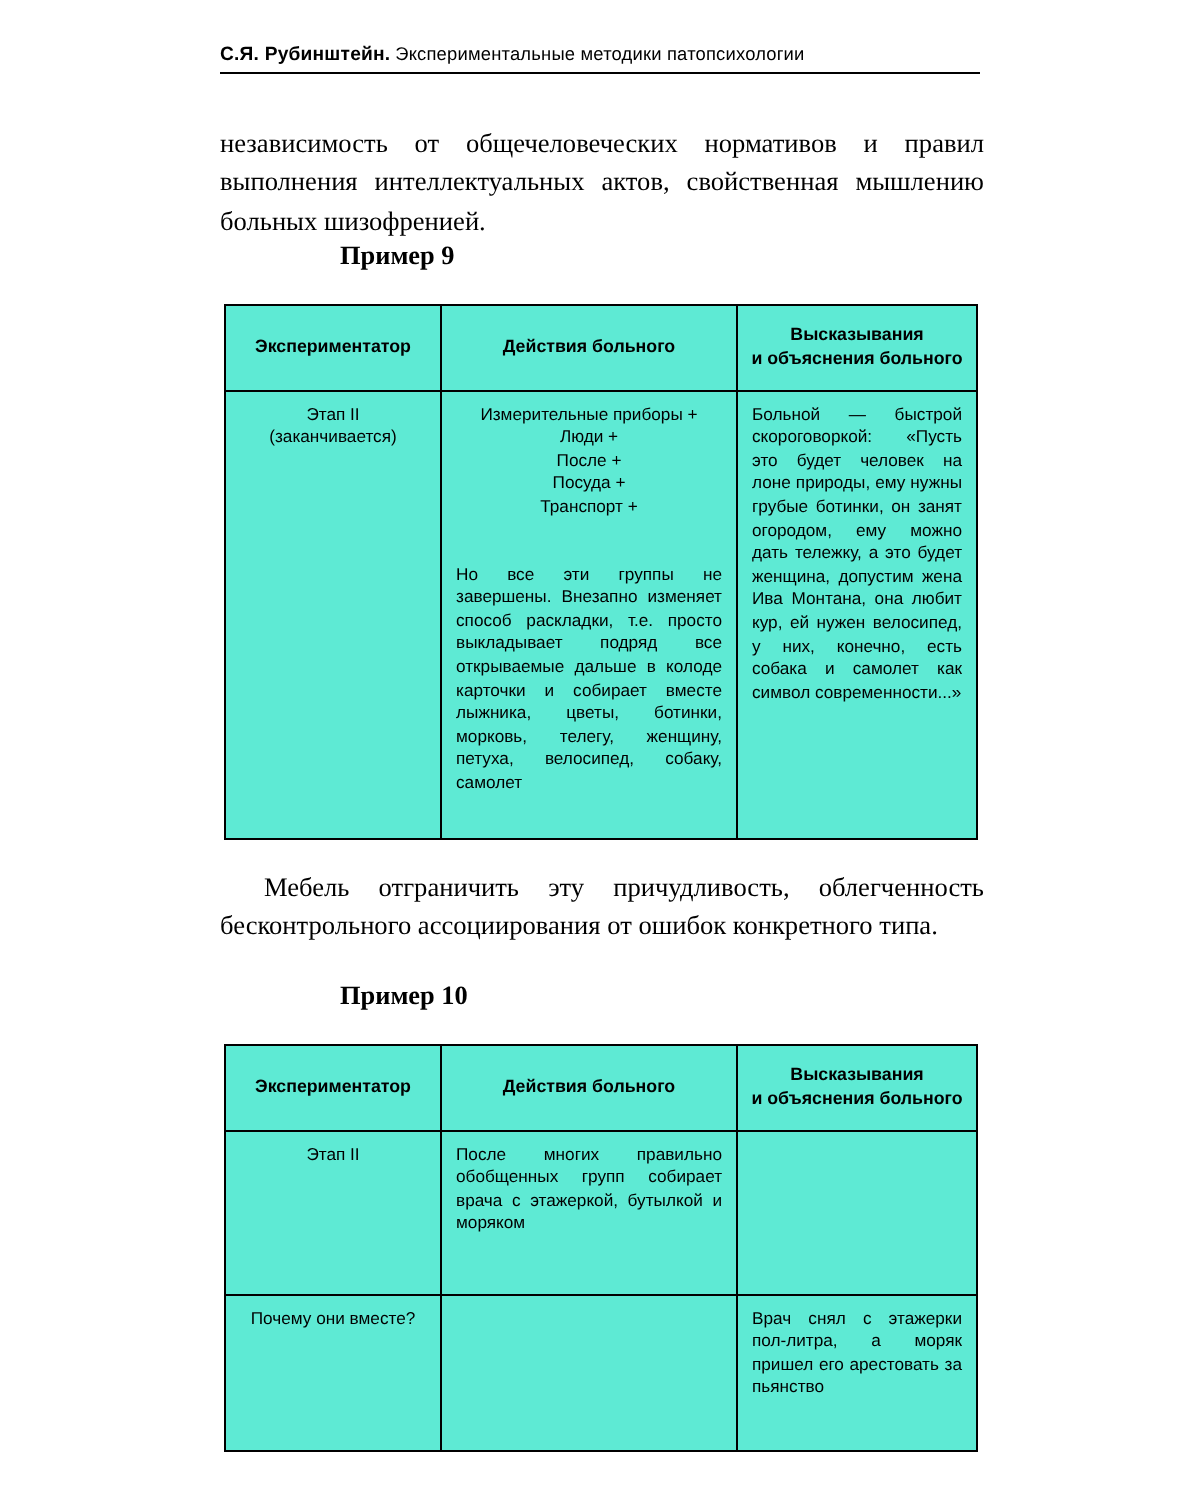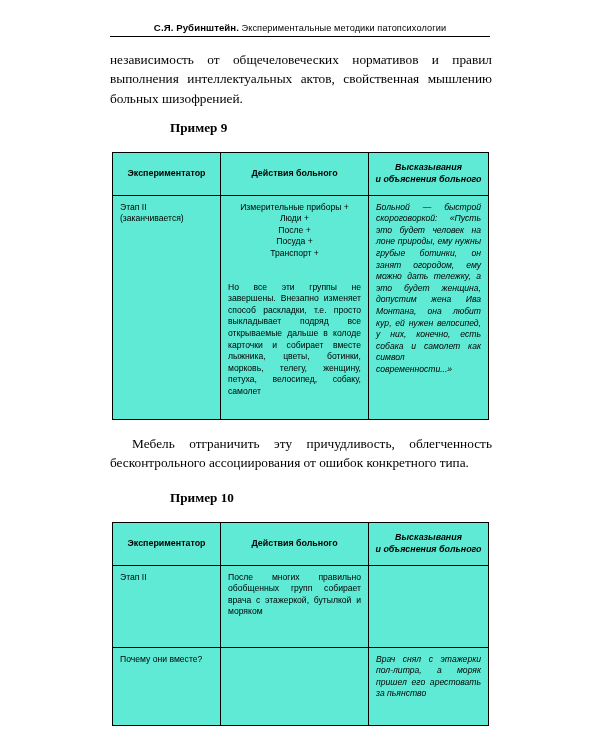--- a/index.html
+++ b/index.html
@@ -22,21 +22,21 @@
     box-sizing: border-box;
     padding: 0;
   }
 
   
   .running-head {
     position: absolute;
     top: 22px;
     left: 110px;
     width: 380px;
-    text-align: center;
+    text-align: left;
     font-size: 9.3px;
     letter-spacing: 0.1px;
     white-space: nowrap;
   }
   .running-head .author {
     font-family: "Liberation Sans", "DejaVu Sans", sans-serif;
     font-weight: bold;
     font-size: 9.6px;
   }
   .running-head .title {
@@ -57,21 +57,21 @@
   .para {
     position: absolute;
     left: 110px;
     width: 382px;
     font-size: 13.3px;
     line-height: 19.3px;
     text-align: justify;
     text-justify: inter-word;
     font-family: "Liberation Serif", "DejaVu Serif", serif;
   }
-  .para.p1 { top: 50px; }
+  .para.p1 { top: 62px; }
   .para.p2 { top: 434px; }
   .para .indent { display: inline-block; width: 22px; }
 
   
   .example-caption {
     position: absolute;
     left: 127px;
     font-family: "Liberation Serif", "DejaVu Serif", serif;
     font-weight: bold;
     font-size: 13.2px;
@@ -103,23 +103,23 @@
     box-sizing: border-box;
   }
   .tbl th {
     text-align: center;
     font-weight: bold;
     font-size: 8.9px;
     line-height: 11.8px;
     vertical-align: middle;
     padding: 9px 4px 9px 4px;
   }
-  .col-a { width: 108px; }
+  .col-a { width: 108px; text-align: center; }
   .col-b { width: 148px; }
-  .col-c { width: 120px; font-style: italic; }
+  .col-c { width: 120px; }
 
   .cell-block { display: block; }
   .cell-block + .cell-block { margin-top: 22px; }
   .cell-lines span { display: block; text-align: center; }
   .justify-cell { text-align: justify; }
 
   .tall-row td { height: 224px; }
   .row10a td { height: 82px; }
   .row10b td { height: 78px; }
 

